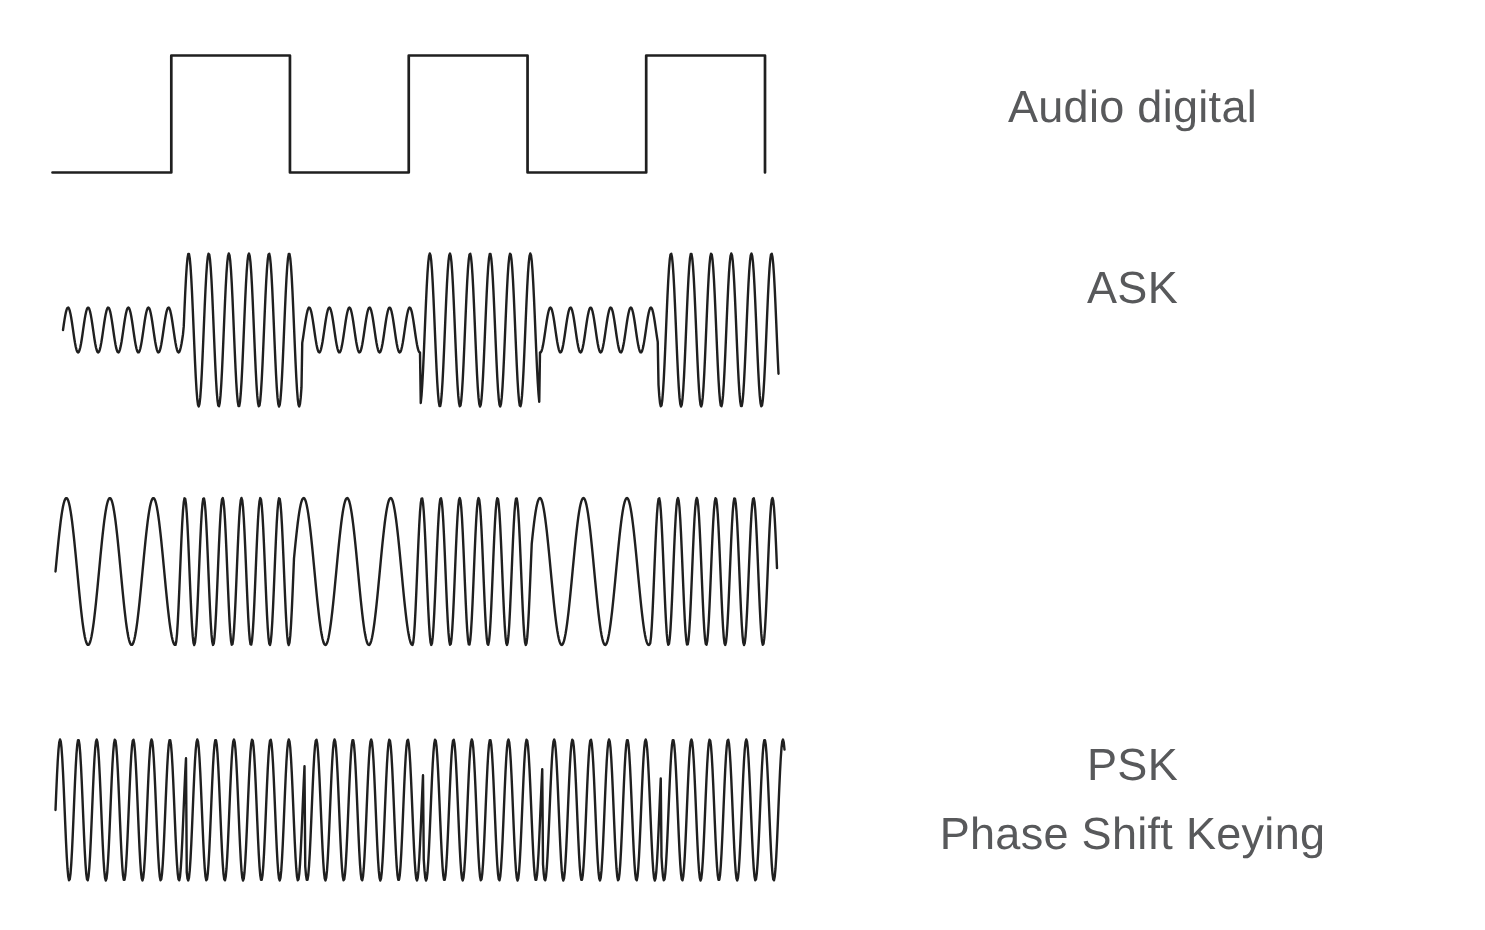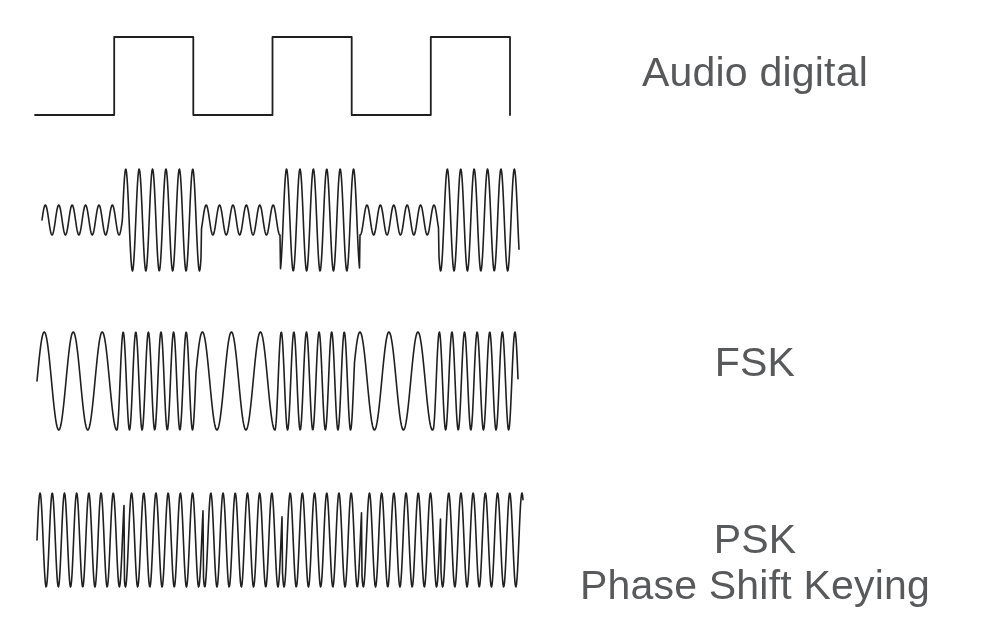--- a/index.html
+++ b/index.html
@@ -31,21 +31,21 @@
     top: 0;
     width: 420px;
     height: 620px;
     color: #58595b;
   }
   .label-block {
     position: absolute;
     left: 0;
     width: 100%;
     text-align: center;
-    font-size: 41px;
+    font-size: 30px;
     line-height: 46px;
     letter-spacing: 0.2px;
   }
   .label-block .line {
     white-space: nowrap;
   }
 </style>
 </head>
 <body style="background: rgb(255, 255, 255);">
 
@@ -56,24 +56,24 @@
     <path id="wave-fsk" d="M37.0,381.00 L37.5,375.70 L38.0,370.47 L38.5,365.35 L39.0,360.43 L39.5,355.74 L40.0,351.35 L40.5,347.30 L41.0,343.65 L41.5,340.44 L42.0,337.71 L42.5,335.48 L43.0,333.79 L43.5,332.65 L44.0,332.07 L44.5,332.07 L45.0,332.65 L45.5,333.79 L46.0,335.48 L46.5,337.71 L47.0,340.44 L47.5,343.65 L48.0,347.30 L48.5,351.35 L49.0,355.74 L49.5,360.43 L50.0,365.35 L50.5,370.47 L51.0,375.70 L51.5,381.00 L52.0,386.30 L52.5,391.53 L53.0,396.65 L53.5,401.57 L54.0,406.26 L54.5,410.65 L55.0,414.70 L55.5,418.35 L56.0,421.56 L56.5,424.29 L57.0,426.52 L57.5,428.21 L58.0,429.35 L58.5,429.93 L59.0,429.93 L59.5,429.35 L60.0,428.21 L60.5,426.52 L61.0,424.29 L61.5,421.56 L62.0,418.35 L62.5,414.70 L63.0,410.65 L63.5,406.26 L64.0,401.57 L64.5,396.65 L65.0,391.53 L65.5,386.30 L66.0,381.00 L66.5,375.70 L67.0,370.47 L67.5,365.35 L68.0,360.43 L68.5,355.74 L69.0,351.35 L69.5,347.30 L70.0,343.65 L70.5,340.44 L71.0,337.71 L71.5,335.48 L72.0,333.79 L72.5,332.65 L73.0,332.07 L73.5,332.07 L74.0,332.65 L74.5,333.79 L75.0,335.48 L75.5,337.71 L76.0,340.44 L76.5,343.65 L77.0,347.30 L77.5,351.35 L78.0,355.74 L78.5,360.43 L79.0,365.35 L79.5,370.47 L80.0,375.70 L80.5,381.00 L81.0,386.30 L81.5,391.53 L82.0,396.65 L82.5,401.57 L83.0,406.26 L83.5,410.65 L84.0,414.70 L84.5,418.35 L85.0,421.56 L85.5,424.29 L86.0,426.52 L86.5,428.21 L87.0,429.35 L87.5,429.93 L88.0,429.93 L88.5,429.35 L89.0,428.21 L89.5,426.52 L90.0,424.29 L90.5,421.56 L91.0,418.35 L91.5,414.70 L92.0,410.65 L92.5,406.26 L93.0,401.57 L93.5,396.65 L94.0,391.53 L94.5,386.30 L95.0,381.00 L95.5,375.70 L96.0,370.47 L96.5,365.35 L97.0,360.43 L97.5,355.74 L98.0,351.35 L98.5,347.30 L99.0,343.65 L99.5,340.44 L100.0,337.71 L100.5,335.48 L101.0,333.79 L101.5,332.65 L102.0,332.07 L102.5,332.07 L103.0,332.65 L103.5,333.79 L104.0,335.48 L104.5,337.71 L105.0,340.44 L105.5,343.65 L106.0,347.30 L106.5,351.35 L107.0,355.74 L107.5,360.43 L108.0,365.35 L108.5,370.47 L109.0,375.70 L109.5,381.00 L110.0,386.30 L110.5,391.53 L111.0,396.65 L111.5,401.57 L112.0,406.26 L112.5,410.65 L113.0,414.70 L113.5,418.35 L114.0,421.56 L114.5,424.29 L115.0,426.52 L115.5,428.21 L116.0,429.35 L116.5,429.93 L117.0,429.93 L117.5,427.76 L118.0,422.70 L118.5,415.06 L119.0,405.32 L119.5,394.07 L120.0,382.01 L120.5,369.89 L121.0,358.46 L121.5,348.42 L122.0,340.40 L122.5,334.88 L123.0,332.22 L123.5,332.58 L124.0,335.93 L124.5,342.07 L125.0,350.61 L125.5,361.04 L126.0,372.70 L126.5,384.87 L127.0,396.81 L127.5,407.76 L128.0,417.06 L128.5,424.13 L129.0,428.54 L129.5,430.00 L130.0,428.43 L130.5,423.93 L131.0,416.78 L131.5,407.41 L132.0,396.41 L132.5,384.45 L133.0,372.28 L133.5,360.66 L134.0,350.28 L134.5,341.81 L135.0,335.77 L135.5,332.52 L136.0,332.26 L136.5,335.03 L137.0,340.63 L137.5,348.74 L138.0,358.83 L138.5,370.30 L139.0,382.43 L139.5,394.47 L140.0,405.68 L140.5,415.36 L141.0,422.92 L141.5,427.88 L142.0,429.95 L142.5,428.99 L143.0,425.06 L143.5,418.40 L144.0,409.43 L144.5,398.71 L145.0,386.88 L145.5,374.70 L146.0,362.90 L146.5,352.23 L147.0,343.33 L147.5,336.76 L148.0,332.93 L148.5,332.07 L149.0,334.24 L149.5,339.30 L150.0,346.94 L150.5,356.68 L151.0,367.93 L151.5,379.99 L152.0,392.11 L152.5,403.54 L153.0,413.58 L153.5,421.60 L154.0,427.12 L154.5,429.78 L155.0,429.42 L155.5,426.07 L156.0,419.93 L156.5,411.39 L157.0,400.96 L157.5,389.30 L158.0,377.13 L158.5,365.19 L159.0,354.24 L159.5,344.94 L160.0,337.87 L160.5,333.46 L161.0,332.00 L161.5,333.57 L162.0,338.07 L162.5,345.22 L163.0,354.59 L163.5,365.59 L164.0,377.55 L164.5,389.72 L165.0,401.34 L165.5,411.72 L166.0,420.19 L166.5,426.23 L167.0,429.48 L167.5,429.74 L168.0,426.97 L168.5,421.37 L169.0,413.26 L169.5,403.17 L170.0,391.70 L170.5,379.57 L171.0,367.53 L171.5,356.32 L172.0,346.64 L172.5,339.08 L173.0,334.12 L173.5,332.05 L174.0,333.01 L174.5,336.94 L175.0,343.60 L175.5,352.57 L176.0,363.29 L176.5,375.12 L177.0,387.30 L177.5,399.10 L178.0,409.77 L178.5,418.67 L179.0,425.24 L179.5,429.07 L180.0,429.93 L180.5,427.76 L181.0,422.70 L181.5,415.06 L182.0,405.32 L182.5,394.07 L183.0,382.01 L183.5,369.89 L184.0,358.46 L184.5,348.42 L185.0,340.40 L185.5,334.88 L186.0,332.22 L186.5,332.58 L187.0,335.93 L187.5,342.07 L188.0,350.61 L188.5,361.04 L189.0,372.70 L189.5,384.87 L190.0,396.81 L190.5,407.76 L191.0,417.06 L191.5,424.13 L192.0,428.54 L192.5,430.00 L193.0,428.43 L193.5,423.93 L194.0,416.78 L194.5,407.41 L195.0,396.41 L195.5,384.45 L196.0,372.28 L196.5,367.12 L197.0,362.12 L197.5,357.34 L198.0,352.84 L198.5,348.67 L199.0,344.88 L199.5,341.51 L200.0,338.61 L200.5,336.20 L201.0,334.32 L201.5,332.98 L202.0,332.21 L202.5,332.01 L203.0,332.38 L203.5,333.32 L204.0,334.83 L204.5,336.87 L205.0,339.43 L205.5,342.48 L206.0,345.98 L206.5,349.89 L207.0,354.17 L207.5,358.76 L208.0,363.61 L208.5,368.66 L209.0,373.86 L209.5,379.15 L210.0,384.45 L210.5,389.72 L211.0,394.88 L211.5,399.88 L212.0,404.66 L212.5,409.16 L213.0,413.33 L213.5,417.12 L214.0,420.49 L214.5,423.39 L215.0,425.80 L215.5,427.68 L216.0,429.02 L216.5,429.79 L217.0,429.99 L217.5,429.62 L218.0,428.68 L218.5,427.17 L219.0,425.13 L219.5,422.57 L220.0,419.52 L220.5,416.02 L221.0,412.11 L221.5,407.83 L222.0,403.24 L222.5,398.39 L223.0,393.34 L223.5,388.14 L224.0,382.85 L224.5,377.55 L225.0,372.28 L225.5,367.12 L226.0,362.12 L226.5,357.34 L227.0,352.84 L227.5,348.67 L228.0,344.88 L228.5,341.51 L229.0,338.61 L229.5,336.20 L230.0,334.32 L230.5,332.98 L231.0,332.21 L231.5,332.01 L232.0,332.38 L232.5,333.32 L233.0,334.83 L233.5,336.87 L234.0,339.43 L234.5,342.48 L235.0,345.98 L235.5,349.89 L236.0,354.17 L236.5,358.76 L237.0,363.61 L237.5,368.66 L238.0,373.86 L238.5,379.15 L239.0,384.45 L239.5,389.72 L240.0,394.88 L240.5,399.88 L241.0,404.66 L241.5,409.16 L242.0,413.33 L242.5,417.12 L243.0,420.49 L243.5,423.39 L244.0,425.80 L244.5,427.68 L245.0,429.02 L245.5,429.79 L246.0,429.99 L246.5,429.62 L247.0,428.68 L247.5,427.17 L248.0,425.13 L248.5,422.57 L249.0,419.52 L249.5,416.02 L250.0,412.11 L250.5,407.83 L251.0,403.24 L251.5,398.39 L252.0,393.34 L252.5,388.14 L253.0,382.85 L253.5,377.55 L254.0,372.28 L254.5,367.12 L255.0,362.12 L255.5,357.34 L256.0,352.84 L256.5,348.67 L257.0,344.88 L257.5,341.51 L258.0,338.61 L258.5,336.20 L259.0,334.32 L259.5,332.98 L260.0,332.21 L260.5,332.01 L261.0,332.38 L261.5,333.32 L262.0,334.83 L262.5,336.87 L263.0,339.43 L263.5,342.48 L264.0,345.98 L264.5,349.89 L265.0,354.17 L265.5,358.76 L266.0,363.61 L266.5,368.66 L267.0,373.86 L267.5,379.15 L268.0,384.45 L268.5,389.72 L269.0,394.88 L269.5,399.88 L270.0,404.66 L270.5,409.16 L271.0,413.33 L271.5,417.12 L272.0,420.49 L272.5,423.39 L273.0,425.80 L273.5,427.68 L274.0,429.02 L274.5,429.79 L275.0,429.99 L275.5,428.28 L276.0,423.64 L276.5,416.37 L277.0,406.91 L277.5,395.85 L278.0,383.86 L278.5,371.70 L279.0,360.12 L279.5,349.83 L280.0,341.46 L280.5,335.54 L281.0,332.43 L281.5,332.33 L282.0,335.23 L282.5,340.97 L283.0,349.18 L283.5,359.36 L284.0,370.88 L284.5,383.02 L285.0,395.04 L285.5,406.19 L286.0,415.78 L286.5,423.22 L287.0,428.05 L287.5,429.97 L288.0,428.86 L288.5,424.79 L289.0,418.02 L289.5,408.95 L290.0,398.15 L290.5,386.30 L291.0,374.11 L291.5,362.36 L292.0,351.75 L292.5,342.95 L293.0,336.51 L293.5,332.82 L294.0,332.11 L294.5,334.42 L295.0,339.61 L295.5,347.36 L296.0,357.20 L296.5,368.50 L297.0,380.58 L297.5,392.68 L298.0,404.06 L298.5,414.02 L299.0,421.93 L299.5,427.31 L300.0,429.83 L300.5,429.33 L301.0,425.84 L301.5,419.57 L302.0,410.92 L302.5,400.42 L303.0,388.72 L303.5,376.54 L304.0,364.64 L304.5,353.75 L305.0,344.54 L305.5,337.59 L306.0,333.32 L306.5,332.01 L307.0,333.72 L307.5,338.36 L308.0,345.63 L308.5,355.09 L309.0,366.15 L309.5,378.14 L310.0,390.30 L310.5,401.88 L311.0,412.17 L311.5,420.54 L312.0,426.46 L312.5,429.57 L313.0,429.67 L313.5,426.77 L314.0,421.03 L314.5,412.82 L315.0,402.64 L315.5,391.12 L316.0,378.98 L316.5,366.96 L317.0,355.81 L317.5,346.22 L318.0,338.78 L318.5,333.95 L319.0,332.03 L319.5,333.14 L320.0,337.21 L320.5,343.98 L321.0,353.05 L321.5,363.85 L322.0,375.70 L322.5,387.89 L323.0,399.64 L323.5,410.25 L324.0,419.05 L324.5,425.49 L325.0,429.18 L325.5,429.89 L326.0,427.58 L326.5,422.39 L327.0,414.64 L327.5,404.80 L328.0,393.50 L328.5,381.42 L329.0,369.32 L329.5,357.94 L330.0,347.98 L330.5,340.07 L331.0,334.69 L331.5,332.17 L332.0,332.67 L332.5,336.16 L333.0,342.43 L333.5,351.08 L334.0,361.58 L334.5,373.28 L335.0,385.46 L335.5,397.36 L336.0,408.25 L336.5,417.46 L337.0,424.41 L337.5,428.68 L338.0,429.99 L338.5,428.28 L339.0,423.64 L339.5,416.37 L340.0,406.91 L340.5,395.85 L341.0,383.86 L341.5,371.70 L342.0,360.12 L342.5,349.83 L343.0,341.46 L343.5,335.54 L344.0,332.43 L344.5,332.33 L345.0,335.23 L345.5,340.97 L346.0,349.18 L346.5,359.36 L347.0,370.88 L347.5,383.02 L348.0,395.04 L348.5,406.19 L349.0,415.78 L349.5,423.22 L350.0,428.05 L350.5,429.97 L351.0,428.86 L351.5,424.79 L352.0,418.02 L352.5,408.95 L353.0,398.15 L353.5,386.30 L354.0,374.11 L354.5,362.36 L355.0,357.57 L355.5,353.05 L356.0,348.86 L356.5,345.05 L357.0,341.66 L357.5,338.73 L358.0,336.30 L358.5,334.39 L359.0,333.03 L359.5,332.23 L360.0,332.00 L360.5,332.35 L361.0,333.27 L361.5,334.74 L362.0,336.76 L362.5,339.30 L363.0,342.33 L363.5,345.81 L364.0,349.70 L364.5,353.96 L365.0,358.53 L365.5,363.37 L366.0,368.42 L366.5,373.61 L367.0,378.89 L367.5,384.20 L368.0,389.47 L368.5,394.64 L369.0,399.64 L369.5,404.43 L370.0,408.95 L370.5,413.14 L371.0,416.95 L371.5,420.34 L372.0,423.27 L372.5,425.70 L373.0,427.61 L373.5,428.97 L374.0,429.77 L374.5,430.00 L375.0,429.65 L375.5,428.73 L376.0,427.26 L376.5,425.24 L377.0,422.70 L377.5,419.67 L378.0,416.19 L378.5,412.30 L379.0,408.04 L379.5,403.47 L380.0,398.63 L380.5,393.58 L381.0,388.39 L381.5,383.11 L382.0,377.80 L382.5,372.53 L383.0,367.36 L383.5,362.36 L384.0,357.57 L384.5,353.05 L385.0,348.86 L385.5,345.05 L386.0,341.66 L386.5,338.73 L387.0,336.30 L387.5,334.39 L388.0,333.03 L388.5,332.23 L389.0,332.00 L389.5,332.35 L390.0,333.27 L390.5,334.74 L391.0,336.76 L391.5,339.30 L392.0,342.33 L392.5,345.81 L393.0,349.70 L393.5,353.96 L394.0,358.53 L394.5,363.37 L395.0,368.42 L395.5,373.61 L396.0,378.89 L396.5,384.20 L397.0,389.47 L397.5,394.64 L398.0,399.64 L398.5,404.43 L399.0,408.95 L399.5,413.14 L400.0,416.95 L400.5,420.34 L401.0,423.27 L401.5,425.70 L402.0,427.61 L402.5,428.97 L403.0,429.77 L403.5,430.00 L404.0,429.65 L404.5,428.73 L405.0,427.26 L405.5,425.24 L406.0,422.70 L406.5,419.67 L407.0,416.19 L407.5,412.30 L408.0,408.04 L408.5,403.47 L409.0,398.63 L409.5,393.58 L410.0,388.39 L410.5,383.11 L411.0,377.80 L411.5,372.53 L412.0,367.36 L412.5,362.36 L413.0,357.57 L413.5,353.05 L414.0,348.86 L414.5,345.05 L415.0,341.66 L415.5,338.73 L416.0,336.30 L416.5,334.39 L417.0,333.03 L417.5,332.23 L418.0,332.00 L418.5,332.35 L419.0,333.27 L419.5,334.74 L420.0,336.76 L420.5,339.30 L421.0,342.33 L421.5,345.81 L422.0,349.70 L422.5,353.96 L423.0,358.53 L423.5,363.37 L424.0,368.42 L424.5,373.61 L425.0,378.89 L425.5,384.20 L426.0,389.47 L426.5,394.64 L427.0,399.64 L427.5,404.43 L428.0,408.95 L428.5,413.14 L429.0,416.95 L429.5,420.34 L430.0,423.27 L430.5,425.70 L431.0,427.61 L431.5,428.97 L432.0,429.77 L432.5,430.00 L433.0,429.65 L433.5,428.73 L434.0,424.53 L434.5,417.63 L435.0,408.46 L435.5,397.60 L436.0,385.71 L436.5,373.53 L437.0,361.81 L437.5,351.28 L438.0,342.59 L438.5,336.27 L439.0,332.72 L439.5,332.15 L440.0,334.61 L440.5,339.93 L441.0,347.80 L441.5,357.71 L442.0,369.07 L442.5,381.17 L443.0,393.25 L443.5,404.58 L444.0,414.45 L444.5,422.25 L445.0,427.50 L445.5,429.88 L446.0,429.23 L446.5,425.59 L447.0,419.20 L447.5,410.45 L448.0,399.88 L448.5,388.14 L449.0,375.95 L449.5,364.08 L450.0,353.26 L450.5,344.15 L451.0,337.32 L451.5,333.19 L452.0,332.02 L452.5,333.88 L453.0,338.65 L453.5,346.04 L454.0,355.59 L454.5,366.72 L455.0,378.73 L455.5,390.87 L456.0,402.41 L456.5,412.63 L457.0,420.88 L457.5,426.67 L458.0,429.64 L458.5,429.60 L459.0,426.55 L459.5,420.69 L460.0,412.37 L460.5,402.11 L461.0,390.54 L461.5,378.39 L462.0,366.40 L462.5,355.31 L463.0,345.81 L463.5,338.48 L464.0,333.79 L464.5,332.01 L465.0,333.27 L465.5,337.47 L466.0,344.37 L466.5,353.54 L467.0,364.40 L467.5,376.29 L468.0,388.47 L468.5,400.19 L469.0,410.72 L469.5,419.41 L470.0,425.73 L470.5,429.28 L471.0,429.85 L471.5,427.39 L472.0,422.07 L472.5,414.20 L473.0,404.29 L473.5,392.93 L474.0,380.83 L474.5,368.75 L475.0,357.42 L475.5,347.55 L476.0,339.75 L476.5,334.50 L477.0,332.12 L477.5,332.77 L478.0,336.41 L478.5,342.80 L479.0,351.55 L479.5,362.12 L480.0,373.86 L480.5,386.05 L481.0,397.92 L481.5,408.74 L482.0,417.85 L482.5,424.68 L483.0,428.81 L483.5,429.98 L484.0,428.12 L484.5,423.35 L485.0,415.96 L485.5,406.41 L486.0,395.28 L486.5,383.27 L487.0,371.13 L487.5,359.59 L488.0,349.37 L488.5,341.12 L489.0,335.33 L489.5,332.36 L490.0,332.40 L490.5,335.45 L491.0,341.31 L491.5,349.63 L492.0,359.89 L492.5,371.46 L493.0,383.61 L493.5,395.60 L494.0,406.69 L494.5,416.19 L495.0,423.52 L495.5,428.21 L496.0,429.99 L496.5,428.73 L497.0,424.53 L497.5,417.63 L498.0,408.46 L498.5,397.60 L499.0,385.71 L499.5,373.53 L500.0,361.81 L500.5,351.28 L501.0,342.59 L501.5,336.27 L502.0,332.72 L502.5,332.15 L503.0,334.61 L503.5,339.93 L504.0,347.80 L504.5,357.71 L505.0,369.07 L505.5,381.17 L506.0,393.25 L506.5,404.58 L507.0,414.45 L507.5,422.25 L508.0,427.50 L508.5,429.88 L509.0,429.23 L509.5,425.59 L510.0,419.20 L510.5,410.45 L511.0,399.88 L511.5,388.14 L512.0,375.95 L512.5,364.08 L513.0,353.26 L513.5,344.15 L514.0,337.32 L514.5,333.19 L515.0,332.02 L515.5,333.88 L516.0,338.65 L516.5,346.04 L517.0,355.59 L517.5,366.72 L518.0,378.73" stroke="#1f1f1f" stroke-width="1.6"></path>
     <path id="wave-psk" d="M37.0,540.00 L37.5,528.03 L38.0,516.85 L38.5,507.20 L39.0,499.71 L39.5,494.87 L40.0,493.02 L40.5,494.26 L41.0,498.51 L41.5,505.51 L42.0,514.78 L42.5,525.71 L43.0,537.58 L43.5,549.61 L44.0,561.01 L44.5,571.03 L45.0,578.99 L45.5,584.39 L46.0,586.86 L46.5,586.24 L47.0,582.57 L47.5,576.09 L48.0,567.23 L48.5,556.58 L49.0,544.83 L49.5,532.77 L50.0,521.18 L50.5,510.83 L51.0,502.41 L51.5,496.46 L52.0,493.39 L52.5,493.39 L53.0,496.46 L53.5,502.41 L54.0,510.83 L54.5,521.18 L55.0,532.77 L55.5,544.83 L56.0,556.58 L56.5,567.23 L57.0,576.09 L57.5,582.57 L58.0,586.24 L58.5,586.86 L59.0,584.39 L59.5,578.99 L60.0,571.03 L60.5,561.01 L61.0,549.61 L61.5,537.58 L62.0,525.71 L62.5,514.78 L63.0,505.51 L63.5,498.51 L64.0,494.26 L64.5,493.02 L65.0,494.87 L65.5,499.71 L66.0,507.20 L66.5,516.85 L67.0,528.03 L67.5,540.00 L68.0,551.97 L68.5,563.15 L69.0,572.80 L69.5,580.29 L70.0,585.13 L70.5,586.98 L71.0,585.74 L71.5,581.49 L72.0,574.49 L72.5,565.22 L73.0,554.29 L73.5,542.42 L74.0,530.39 L74.5,518.99 L75.0,508.97 L75.5,501.01 L76.0,495.61 L76.5,493.14 L77.0,493.76 L77.5,497.43 L78.0,503.91 L78.5,512.77 L79.0,523.42 L79.5,535.17 L80.0,547.23 L80.5,558.82 L81.0,569.17 L81.5,577.59 L82.0,583.54 L82.5,586.61 L83.0,586.61 L83.5,583.54 L84.0,577.59 L84.5,569.17 L85.0,558.82 L85.5,547.23 L86.0,535.17 L86.5,523.42 L87.0,512.77 L87.5,503.91 L88.0,497.43 L88.5,493.76 L89.0,493.14 L89.5,495.61 L90.0,501.01 L90.5,508.97 L91.0,518.99 L91.5,530.39 L92.0,542.42 L92.5,554.29 L93.0,565.22 L93.5,574.49 L94.0,581.49 L94.5,585.74 L95.0,586.98 L95.5,585.13 L96.0,580.29 L96.5,572.80 L97.0,563.15 L97.5,551.97 L98.0,540.00 L98.5,528.03 L99.0,516.85 L99.5,507.20 L100.0,499.71 L100.5,494.87 L101.0,493.02 L101.5,494.26 L102.0,498.51 L102.5,505.51 L103.0,514.78 L103.5,525.71 L104.0,537.58 L104.5,549.61 L105.0,561.01 L105.5,571.03 L106.0,578.99 L106.5,584.39 L107.0,586.86 L107.5,586.24 L108.0,582.57 L108.5,576.09 L109.0,567.23 L109.5,556.58 L110.0,544.83 L110.5,532.77 L111.0,521.18 L111.5,510.83 L112.0,502.41 L112.5,496.46 L113.0,493.39 L113.5,493.39 L114.0,496.46 L114.5,502.41 L115.0,510.83 L115.5,521.18 L116.0,532.77 L116.5,544.83 L117.0,556.58 L117.5,567.23 L118.0,576.09 L118.5,582.57 L119.0,586.24 L119.5,586.86 L120.0,584.39 L120.5,578.99 L121.0,571.03 L121.5,561.01 L122.0,549.61 L122.5,537.58 L123.0,525.71 L123.5,514.78 L124.0,505.51 L124.5,581.49 L125.0,585.74 L125.5,586.98 L126.0,585.13 L126.5,580.29 L127.0,572.80 L127.5,563.15 L128.0,551.97 L128.5,540.00 L129.0,528.03 L129.5,516.85 L130.0,507.20 L130.5,499.71 L131.0,494.87 L131.5,493.02 L132.0,494.26 L132.5,498.51 L133.0,505.51 L133.5,514.78 L134.0,525.71 L134.5,537.58 L135.0,549.61 L135.5,561.01 L136.0,571.03 L136.5,578.99 L137.0,584.39 L137.5,586.86 L138.0,586.24 L138.5,582.57 L139.0,576.09 L139.5,567.23 L140.0,556.58 L140.5,544.83 L141.0,532.77 L141.5,521.18 L142.0,510.83 L142.5,502.41 L143.0,496.46 L143.5,493.39 L144.0,493.39 L144.5,496.46 L145.0,502.41 L145.5,510.83 L146.0,521.18 L146.5,532.77 L147.0,544.83 L147.5,556.58 L148.0,567.23 L148.5,576.09 L149.0,582.57 L149.5,586.24 L150.0,586.86 L150.5,584.39 L151.0,578.99 L151.5,571.03 L152.0,561.01 L152.5,549.61 L153.0,537.58 L153.5,525.71 L154.0,514.78 L154.5,505.51 L155.0,498.51 L155.5,494.26 L156.0,493.02 L156.5,494.87 L157.0,499.71 L157.5,507.20 L158.0,516.85 L158.5,528.03 L159.0,540.00 L159.5,551.97 L160.0,563.15 L160.5,572.80 L161.0,580.29 L161.5,585.13 L162.0,586.98 L162.5,585.74 L163.0,581.49 L163.5,574.49 L164.0,565.22 L164.5,554.29 L165.0,542.42 L165.5,530.39 L166.0,518.99 L166.5,508.97 L167.0,501.01 L167.5,495.61 L168.0,493.14 L168.5,493.76 L169.0,497.43 L169.5,503.91 L170.0,512.77 L170.5,523.42 L171.0,535.17 L171.5,547.23 L172.0,558.82 L172.5,569.17 L173.0,577.59 L173.5,583.54 L174.0,586.61 L174.5,586.61 L175.0,583.54 L175.5,577.59 L176.0,569.17 L176.5,558.82 L177.0,547.23 L177.5,535.17 L178.0,523.42 L178.5,512.77 L179.0,503.91 L179.5,497.43 L180.0,493.76 L180.5,493.14 L181.0,495.61 L181.5,501.01 L182.0,508.97 L182.5,518.99 L183.0,530.39 L183.5,542.42 L184.0,554.29 L184.5,565.22 L185.0,574.49 L185.5,581.49 L186.0,585.74 L186.5,586.98 L187.0,585.13 L187.5,580.29 L188.0,572.80 L188.5,563.15 L189.0,551.97 L189.5,540.00 L190.0,528.03 L190.5,516.85 L191.0,507.20 L191.5,499.71 L192.0,494.87 L192.5,493.02 L193.0,494.26 L193.5,498.51 L194.0,505.51 L194.5,514.78 L195.0,525.71 L195.5,537.58 L196.0,549.61 L196.5,561.01 L197.0,571.03 L197.5,578.99 L198.0,584.39 L198.5,586.86 L199.0,586.24 L199.5,582.57 L200.0,576.09 L200.5,567.23 L201.0,556.58 L201.5,544.83 L202.0,532.77 L202.5,521.18 L203.0,510.83 L203.5,577.59 L204.0,583.54 L204.5,586.61 L205.0,586.61 L205.5,583.54 L206.0,577.59 L206.5,569.17 L207.0,558.82 L207.5,547.23 L208.0,535.17 L208.5,523.42 L209.0,512.77 L209.5,503.91 L210.0,497.43 L210.5,493.76 L211.0,493.14 L211.5,495.61 L212.0,501.01 L212.5,508.97 L213.0,518.99 L213.5,530.39 L214.0,542.42 L214.5,554.29 L215.0,565.22 L215.5,574.49 L216.0,581.49 L216.5,585.74 L217.0,586.98 L217.5,585.13 L218.0,580.29 L218.5,572.80 L219.0,563.15 L219.5,551.97 L220.0,540.00 L220.5,528.03 L221.0,516.85 L221.5,507.20 L222.0,499.71 L222.5,494.87 L223.0,493.02 L223.5,494.26 L224.0,498.51 L224.5,505.51 L225.0,514.78 L225.5,525.71 L226.0,537.58 L226.5,549.61 L227.0,561.01 L227.5,571.03 L228.0,578.99 L228.5,584.39 L229.0,586.86 L229.5,586.24 L230.0,582.57 L230.5,576.09 L231.0,567.23 L231.5,556.58 L232.0,544.83 L232.5,532.77 L233.0,521.18 L233.5,510.83 L234.0,502.41 L234.5,496.46 L235.0,493.39 L235.5,493.39 L236.0,496.46 L236.5,502.41 L237.0,510.83 L237.5,521.18 L238.0,532.77 L238.5,544.83 L239.0,556.58 L239.5,567.23 L240.0,576.09 L240.5,582.57 L241.0,586.24 L241.5,586.86 L242.0,584.39 L242.5,578.99 L243.0,571.03 L243.5,561.01 L244.0,549.61 L244.5,537.58 L245.0,525.71 L245.5,514.78 L246.0,505.51 L246.5,498.51 L247.0,494.26 L247.5,493.02 L248.0,494.87 L248.5,499.71 L249.0,507.20 L249.5,516.85 L250.0,528.03 L250.5,540.00 L251.0,551.97 L251.5,563.15 L252.0,572.80 L252.5,580.29 L253.0,585.13 L253.5,586.98 L254.0,585.74 L254.5,581.49 L255.0,574.49 L255.5,565.22 L256.0,554.29 L256.5,542.42 L257.0,530.39 L257.5,518.99 L258.0,508.97 L258.5,501.01 L259.0,495.61 L259.5,493.14 L260.0,493.76 L260.5,497.43 L261.0,503.91 L261.5,512.77 L262.0,523.42 L262.5,535.17 L263.0,547.23 L263.5,558.82 L264.0,569.17 L264.5,577.59 L265.0,583.54 L265.5,586.61 L266.0,586.61 L266.5,583.54 L267.0,577.59 L267.5,569.17 L268.0,558.82 L268.5,547.23 L269.0,535.17 L269.5,523.42 L270.0,512.77 L270.5,503.91 L271.0,497.43 L271.5,493.76 L272.0,493.14 L272.5,495.61 L273.0,501.01 L273.5,508.97 L274.0,518.99 L274.5,530.39 L275.0,542.42 L275.5,554.29 L276.0,565.22 L276.5,574.49 L277.0,581.49 L277.5,585.74 L278.0,586.98 L278.5,585.13 L279.0,580.29 L279.5,572.80 L280.0,563.15 L280.5,551.97 L281.0,540.00 L281.5,528.03 L282.0,516.85 L282.5,572.80 L283.0,580.29 L283.5,585.13 L284.0,586.98 L284.5,585.74 L285.0,581.49 L285.5,574.49 L286.0,565.22 L286.5,554.29 L287.0,542.42 L287.5,530.39 L288.0,518.99 L288.5,508.97 L289.0,501.01 L289.5,495.61 L290.0,493.14 L290.5,493.76 L291.0,497.43 L291.5,503.91 L292.0,512.77 L292.5,523.42 L293.0,535.17 L293.5,547.23 L294.0,558.82 L294.5,569.17 L295.0,577.59 L295.5,583.54 L296.0,586.61 L296.5,586.61 L297.0,583.54 L297.5,577.59 L298.0,569.17 L298.5,558.82 L299.0,547.23 L299.5,535.17 L300.0,523.42 L300.5,512.77 L301.0,503.91 L301.5,497.43 L302.0,493.76 L302.5,493.14 L303.0,495.61 L303.5,501.01 L304.0,508.97 L304.5,518.99 L305.0,530.39 L305.5,542.42 L306.0,554.29 L306.5,565.22 L307.0,574.49 L307.5,581.49 L308.0,585.74 L308.5,586.98 L309.0,585.13 L309.5,580.29 L310.0,572.80 L310.5,563.15 L311.0,551.97 L311.5,540.00 L312.0,528.03 L312.5,516.85 L313.0,507.20 L313.5,499.71 L314.0,494.87 L314.5,493.02 L315.0,494.26 L315.5,498.51 L316.0,505.51 L316.5,514.78 L317.0,525.71 L317.5,537.58 L318.0,549.61 L318.5,561.01 L319.0,571.03 L319.5,578.99 L320.0,584.39 L320.5,586.86 L321.0,586.24 L321.5,582.57 L322.0,576.09 L322.5,567.23 L323.0,556.58 L323.5,544.83 L324.0,532.77 L324.5,521.18 L325.0,510.83 L325.5,502.41 L326.0,496.46 L326.5,493.39 L327.0,493.39 L327.5,496.46 L328.0,502.41 L328.5,510.83 L329.0,521.18 L329.5,532.77 L330.0,544.83 L330.5,556.58 L331.0,567.23 L331.5,576.09 L332.0,582.57 L332.5,586.24 L333.0,586.86 L333.5,584.39 L334.0,578.99 L334.5,571.03 L335.0,561.01 L335.5,549.61 L336.0,537.58 L336.5,525.71 L337.0,514.78 L337.5,505.51 L338.0,498.51 L338.5,494.26 L339.0,493.02 L339.5,494.87 L340.0,499.71 L340.5,507.20 L341.0,516.85 L341.5,528.03 L342.0,540.00 L342.5,551.97 L343.0,563.15 L343.5,572.80 L344.0,580.29 L344.5,585.13 L345.0,586.98 L345.5,585.74 L346.0,581.49 L346.5,574.49 L347.0,565.22 L347.5,554.29 L348.0,542.42 L348.5,530.39 L349.0,518.99 L349.5,508.97 L350.0,501.01 L350.5,495.61 L351.0,493.14 L351.5,493.76 L352.0,497.43 L352.5,503.91 L353.0,512.77 L353.5,523.42 L354.0,535.17 L354.5,547.23 L355.0,558.82 L355.5,569.17 L356.0,577.59 L356.5,583.54 L357.0,586.61 L357.5,586.61 L358.0,583.54 L358.5,577.59 L359.0,569.17 L359.5,558.82 L360.0,547.23 L360.5,535.17 L361.0,523.42 L361.5,512.77 L362.0,576.09 L362.5,582.57 L363.0,586.24 L363.5,586.86 L364.0,584.39 L364.5,578.99 L365.0,571.03 L365.5,561.01 L366.0,549.61 L366.5,537.58 L367.0,525.71 L367.5,514.78 L368.0,505.51 L368.5,498.51 L369.0,494.26 L369.5,493.02 L370.0,494.87 L370.5,499.71 L371.0,507.20 L371.5,516.85 L372.0,528.03 L372.5,540.00 L373.0,551.97 L373.5,563.15 L374.0,572.80 L374.5,580.29 L375.0,585.13 L375.5,586.98 L376.0,585.74 L376.5,581.49 L377.0,574.49 L377.5,565.22 L378.0,554.29 L378.5,542.42 L379.0,530.39 L379.5,518.99 L380.0,508.97 L380.5,501.01 L381.0,495.61 L381.5,493.14 L382.0,493.76 L382.5,497.43 L383.0,503.91 L383.5,512.77 L384.0,523.42 L384.5,535.17 L385.0,547.23 L385.5,558.82 L386.0,569.17 L386.5,577.59 L387.0,583.54 L387.5,586.61 L388.0,586.61 L388.5,583.54 L389.0,577.59 L389.5,569.17 L390.0,558.82 L390.5,547.23 L391.0,535.17 L391.5,523.42 L392.0,512.77 L392.5,503.91 L393.0,497.43 L393.5,493.76 L394.0,493.14 L394.5,495.61 L395.0,501.01 L395.5,508.97 L396.0,518.99 L396.5,530.39 L397.0,542.42 L397.5,554.29 L398.0,565.22 L398.5,574.49 L399.0,581.49 L399.5,585.74 L400.0,586.98 L400.5,585.13 L401.0,580.29 L401.5,572.80 L402.0,563.15 L402.5,551.97 L403.0,540.00 L403.5,528.03 L404.0,516.85 L404.5,507.20 L405.0,499.71 L405.5,494.87 L406.0,493.02 L406.5,494.26 L407.0,498.51 L407.5,505.51 L408.0,514.78 L408.5,525.71 L409.0,537.58 L409.5,549.61 L410.0,561.01 L410.5,571.03 L411.0,578.99 L411.5,584.39 L412.0,586.86 L412.5,586.24 L413.0,582.57 L413.5,576.09 L414.0,567.23 L414.5,556.58 L415.0,544.83 L415.5,532.77 L416.0,521.18 L416.5,510.83 L417.0,502.41 L417.5,496.46 L418.0,493.39 L418.5,493.39 L419.0,496.46 L419.5,502.41 L420.0,510.83 L420.5,521.18 L421.0,532.77 L421.5,544.83 L422.0,556.58 L422.5,567.23 L423.0,576.09 L423.5,582.57 L424.0,586.24 L424.5,586.86 L425.0,584.39 L425.5,578.99 L426.0,571.03 L426.5,561.01 L427.0,549.61 L427.5,537.58 L428.0,525.71 L428.5,514.78 L429.0,505.51 L429.5,498.51 L430.0,494.26 L430.5,493.02 L431.0,494.87 L431.5,499.71 L432.0,507.20 L432.5,516.85 L433.0,528.03 L433.5,540.00 L434.0,551.97 L434.5,563.15 L435.0,572.80 L435.5,580.29 L436.0,585.13 L436.5,586.98 L437.0,585.74 L437.5,581.49 L438.0,574.49 L438.5,565.22 L439.0,554.29 L439.5,542.42 L440.0,530.39 L440.5,518.99 L441.0,571.03 L441.5,578.99 L442.0,584.39 L442.5,586.86 L443.0,586.24 L443.5,582.57 L444.0,576.09 L444.5,567.23 L445.0,556.58 L445.5,544.83 L446.0,532.77 L446.5,521.18 L447.0,510.83 L447.5,502.41 L448.0,496.46 L448.5,493.39 L449.0,493.39 L449.5,496.46 L450.0,502.41 L450.5,510.83 L451.0,521.18 L451.5,532.77 L452.0,544.83 L452.5,556.58 L453.0,567.23 L453.5,576.09 L454.0,582.57 L454.5,586.24 L455.0,586.86 L455.5,584.39 L456.0,578.99 L456.5,571.03 L457.0,561.01 L457.5,549.61 L458.0,537.58 L458.5,525.71 L459.0,514.78 L459.5,505.51 L460.0,498.51 L460.5,494.26 L461.0,493.02 L461.5,494.87 L462.0,499.71 L462.5,507.20 L463.0,516.85 L463.5,528.03 L464.0,540.00 L464.5,551.97 L465.0,563.15 L465.5,572.80 L466.0,580.29 L466.5,585.13 L467.0,586.98 L467.5,585.74 L468.0,581.49 L468.5,574.49 L469.0,565.22 L469.5,554.29 L470.0,542.42 L470.5,530.39 L471.0,518.99 L471.5,508.97 L472.0,501.01 L472.5,495.61 L473.0,493.14 L473.5,493.76 L474.0,497.43 L474.5,503.91 L475.0,512.77 L475.5,523.42 L476.0,535.17 L476.5,547.23 L477.0,558.82 L477.5,569.17 L478.0,577.59 L478.5,583.54 L479.0,586.61 L479.5,586.61 L480.0,583.54 L480.5,577.59 L481.0,569.17 L481.5,558.82 L482.0,547.23 L482.5,535.17 L483.0,523.42 L483.5,512.77 L484.0,503.91 L484.5,497.43 L485.0,493.76 L485.5,493.14 L486.0,495.61 L486.5,501.01 L487.0,508.97 L487.5,518.99 L488.0,530.39 L488.5,542.42 L489.0,554.29 L489.5,565.22 L490.0,574.49 L490.5,581.49 L491.0,585.74 L491.5,586.98 L492.0,585.13 L492.5,580.29 L493.0,572.80 L493.5,563.15 L494.0,551.97 L494.5,540.00 L495.0,528.03 L495.5,516.85 L496.0,507.20 L496.5,499.71 L497.0,494.87 L497.5,493.02 L498.0,494.26 L498.5,498.51 L499.0,505.51 L499.5,514.78 L500.0,525.71 L500.5,537.58 L501.0,549.61 L501.5,561.01 L502.0,571.03 L502.5,578.99 L503.0,584.39 L503.5,586.86 L504.0,586.24 L504.5,582.57 L505.0,576.09 L505.5,567.23 L506.0,556.58 L506.5,544.83 L507.0,532.77 L507.5,521.18 L508.0,510.83 L508.5,502.41 L509.0,496.46 L509.5,493.39 L510.0,493.39 L510.5,496.46 L511.0,502.41 L511.5,510.83 L512.0,521.18 L512.5,532.77 L513.0,544.83 L513.5,556.58 L514.0,567.23 L514.5,576.09 L515.0,582.57 L515.5,586.24 L516.0,586.86 L516.5,584.39 L517.0,578.99 L517.5,571.03 L518.0,561.01 L518.5,549.61 L519.0,537.58 L519.5,525.71 L520.0,514.78 L520.5,505.51 L521.0,498.51 L521.5,494.26 L522.0,493.02 L522.5,494.87 L523.0,499.71" stroke="#1f1f1f" stroke-width="1.6"></path>
   </svg>
 
   <div class="labels" id="labels" style="color: rgb(88, 89, 91);">
     <div class="label-block" style="top:49px">
       <div class="line">Audio digital</div>
     </div>
 
     <div class="label-block" style="top:170px">
+      <div class="line">ASK</div>
     </div>
 
     <div class="label-block" style="top:339px">
-      <div class="line">FSK</div>
     </div>
 
-    <div class="label-block" style="top:516px">
+    <div class="label-block" style="top:488px">
       <div class="line">PSK</div>
       <div class="line">Phase Shift Keying</div>
     </div>
   </div>
 </div>
 
 </body></html>

